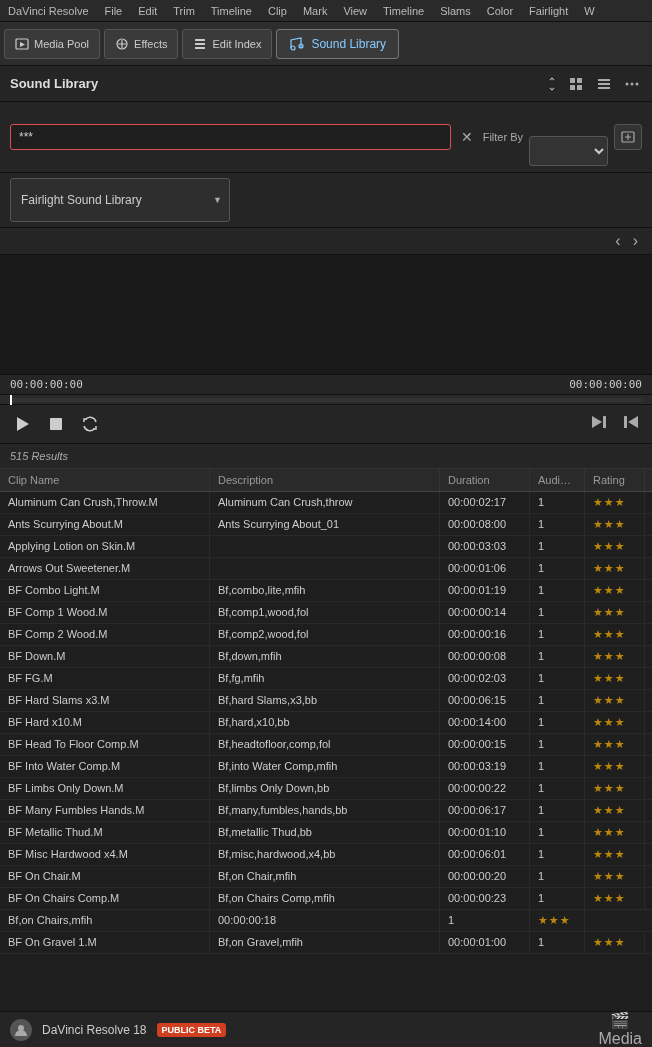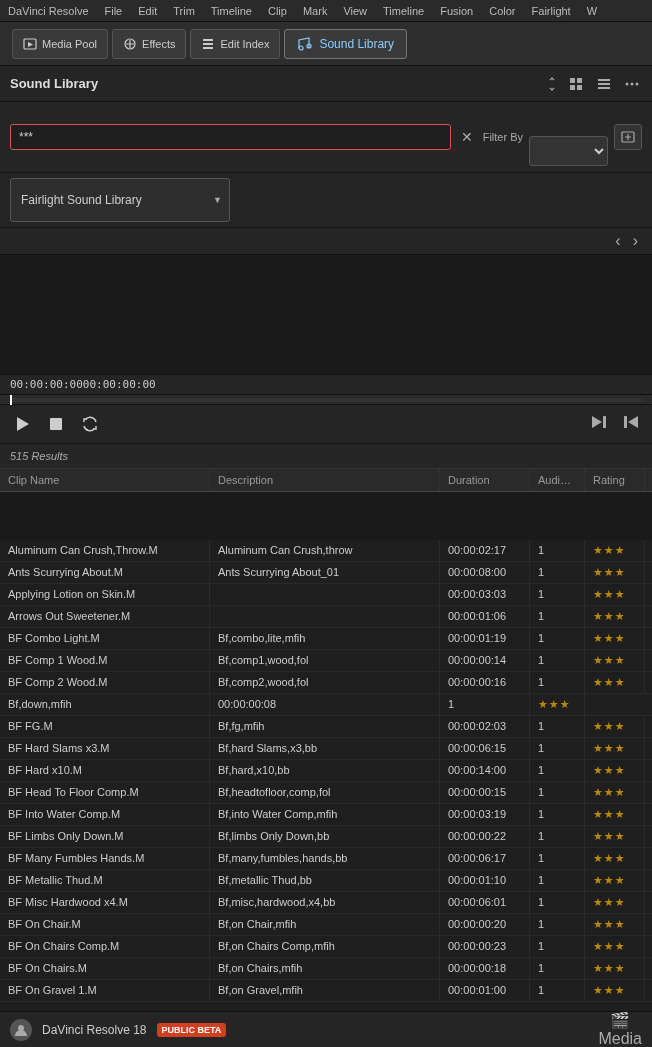--- a/index.html
+++ b/index.html
@@ -28,21 +28,21 @@
       color: #bbb;
       cursor: pointer;
     }
 
     
     .toolbar {
       background: #2d2d2d;
       height: 44px;
       display: flex;
       align-items: center;
-      padding: 0 12px;
+      padding: 0 4px;
       gap: 4px;
       border-bottom: 1px solid #111;
     }
     .toolbar-btn {
       background: #3a3a3a;
       border: 1px solid #555;
       border-radius: 3px;
       color: #ccc;
       padding: 4px 10px;
       font-size: 11px;
@@ -213,21 +213,21 @@
       width: 100%;
       height: 100%;
       background: #1a1a1a;
     }
 
     
     .timeline-row {
       background: #252525;
       padding: 3px 10px;
       display: flex;
-      justify-content: flex-start;
+      justify-content: space-between;
       border-bottom: 1px solid #111;
     }
     .time-display {
       font-size: 11px;
       color: #ccc;
       font-family: monospace;
     }
 
     .playhead-row {
       background: #2a2a2a;
@@ -290,21 +290,20 @@
       font-size: 11px;
       color: #aaa;
       font-style: italic;
     }
 
     
     .table-container {
       background: #1e1e1e;
       overflow-y: auto;
       flex: 1;
-      margin-top: 48px;
     }
     .table-header {
       display: grid;
       grid-template-columns: 210px 230px 90px 55px 60px;
       background: #2a2a2a;
       border-bottom: 1px solid #444;
       position: sticky;
       top: 0;
       z-index: 10;
     }
@@ -413,21 +412,21 @@
   <div class="menu-bar">
     <span>DaVinci Resolve</span>
     <span>File</span>
     <span>Edit</span>
     <span>Trim</span>
     <span>Timeline</span>
     <span>Clip</span>
     <span>Mark</span>
     <span>View</span>
     <span>Timeline</span>
-    <span>Fusion</span>
+    <span>Slams</span>
     <span>Color</span>
     <span>Fairlight</span>
     <span>W</span>
   </div>
 
   <div class="toolbar">
     <button class="toolbar-btn">
       <svg viewBox="0 0 14 14" fill="currentColor">
         <rect x="1" y="2" width="12" height="10" rx="1" fill="none" stroke="currentColor" stroke-width="1.2"></rect>
         <path d="M5 5l5 2.5-5 2.5z"></path>
@@ -625,20 +624,21 @@
           <div class="td rating">★★★</div>
         </div>
         <div class="table-row">
           <div class="td">BF Comp 2 Wood.M</div>
           <div class="td">Bf,comp2,wood,fol</div>
           <div class="td">00:00:00:16</div>
           <div class="td">1</div>
           <div class="td rating">★★★</div>
         </div>
         <div class="table-row">
+          <div class="td">BF Down.M</div>
           <div class="td">Bf,down,mfih</div>
           <div class="td">00:00:00:08</div>
           <div class="td">1</div>
           <div class="td rating">★★★</div>
         </div>
         <div class="table-row">
           <div class="td">BF FG.M</div>
           <div class="td">Bf,fg,mfih</div>
           <div class="td">00:00:02:03</div>
           <div class="td">1</div>
@@ -708,21 +708,20 @@
           <div class="td rating">★★★</div>
         </div>
         <div class="table-row">
           <div class="td">BF On Chairs Comp.M</div>
           <div class="td">Bf,on Chairs Comp,mfih</div>
           <div class="td">00:00:00:23</div>
           <div class="td">1</div>
           <div class="td rating">★★★</div>
         </div>
         <div class="table-row">
-          <div class="td">BF On Chairs.M</div>
           <div class="td">Bf,on Chairs,mfih</div>
           <div class="td">00:00:00:18</div>
           <div class="td">1</div>
           <div class="td rating">★★★</div>
         </div>
         <div class="table-row">
           <div class="td">BF On Gravel 1.M</div>
           <div class="td">Bf,on Gravel,mfih</div>
           <div class="td">00:00:01:00</div>
           <div class="td">1</div>

